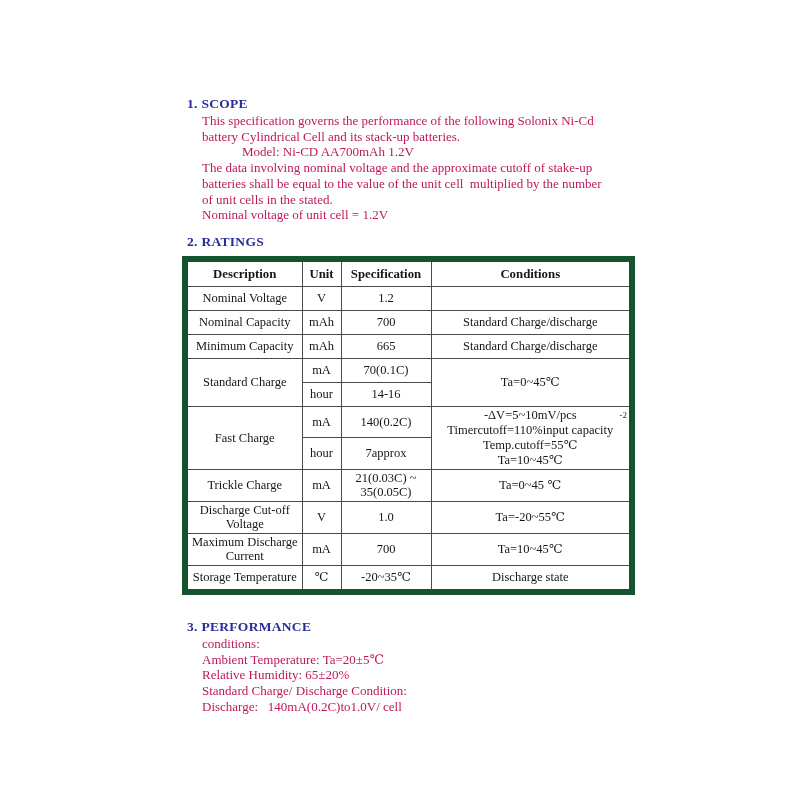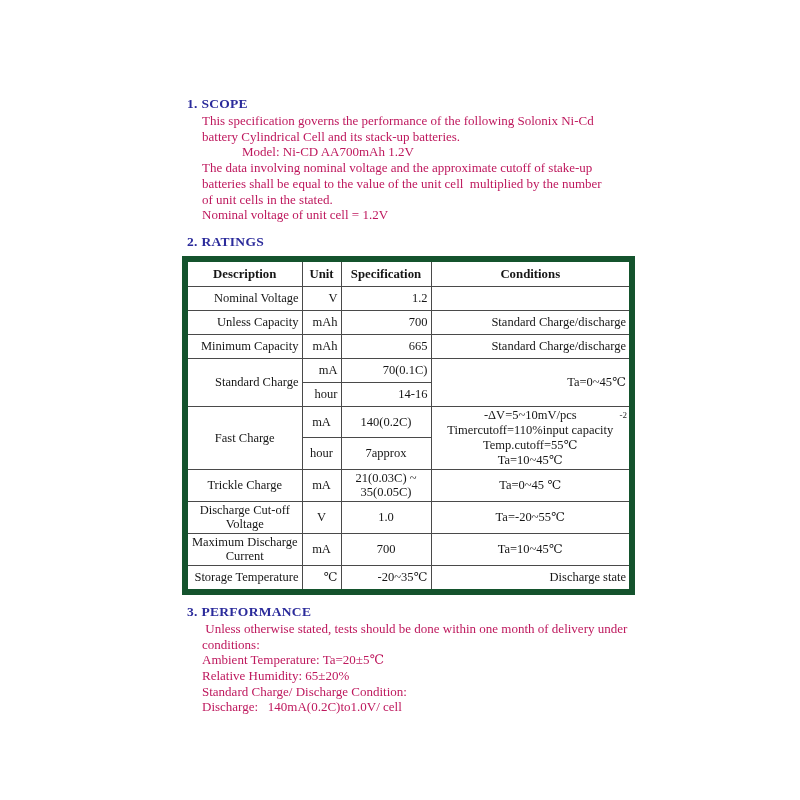--- a/index.html
+++ b/index.html
@@ -6,35 +6,35 @@
   .page{
     position:relative;width:780px;height:800px;background:#ffffff;overflow:hidden;
     font-family:"Liberation Serif","DejaVu Serif",serif;color:#1a1a1a;
   }
   .content{position:absolute;left:182px;top:96px;width:447px;}
   .sec-heading{
     color:#2b2b9b;font-weight:bold;font-size:13.5px;line-height:16px;
     margin-left:5px;letter-spacing:0.3px;white-space:pre;
   }
   .sec-heading.ratings{margin-top:11px;}
-  .sec-heading.perf{margin-top:9px;}
+  .sec-heading.perf{margin-top:24px;}
   .body-block{margin-left:20px;margin-top:1px;}
   .line{font-size:13px;line-height:15.7px;white-space:pre;color:#be185d;}
   .indent-lg{text-indent:40px;}
   table.ratings-table{
     border-collapse:collapse;table-layout:fixed;width:447px;margin-top:6px;
     border:6px solid #14532d;
   }
   .ratings-table td,.ratings-table th{
     border:1px solid #4a4a4a;font-size:12.5px;text-align:center;
     vertical-align:middle;padding:1px 3px;line-height:14.5px;color:#161616;
     overflow:hidden;
   }
   .ratings-table th{font-weight:bold;font-size:12.8px;height:22px;}
-  tr.h21 td{height:21px;text-align:right;}
+  tr.h21 td{height:21px;}
   tr.h26 td{height:26px;}
   tr.h27 td{height:27px;}
   tr.h28 td{height:28px;}
   tr.h29 td{height:29px;}
   td.fc-cond{position:relative;line-height:15px;}
   td.fc-cond .sup{
     position:absolute;top:4px;right:2px;font-size:9px;line-height:9px;color:#2a2a2a;
   }
 </style>
 </head>
@@ -72,21 +72,21 @@
         </tr>
 
         <tr class="h21">
           <td>Nominal Voltage</td>
           <td>V</td>
           <td>1.2</td>
           <td></td>
         </tr>
 
         <tr class="h21">
-          <td>Unless Capacity</td>
+          <td>Nominal Capacity</td>
           <td>mAh</td>
           <td>700</td>
           <td>Standard Charge/discharge</td>
         </tr>
 
         <tr class="h21">
           <td>Minimum Capacity</td>
           <td>mAh</td>
           <td>665</td>
           <td>Standard Charge/discharge</td>
@@ -148,21 +148,20 @@
           <td>Storage Temperature</td>
           <td>℃</td>
           <td>-20~35℃</td>
           <td>Discharge state</td>
         </tr>
       </tbody>
     </table>
 
     <div class="sec-heading perf">3. PERFORMANCE</div>
     <div class="body-block">
-      <div class="line"> Unless otherwise stated, tests should be done within one month of delivery under</div>
       <div class="line">conditions:</div>
       <div class="line">Ambient Temperature: Ta=20±5℃</div>
       <div class="line">Relative Humidity: 65±20%</div>
       <div class="line">Standard Charge/ Discharge Condition:</div>
       <div class="line">Discharge:   140mA(0.2C)to1.0V/ cell</div>
     </div>
 
   </div>
 </div>
 

